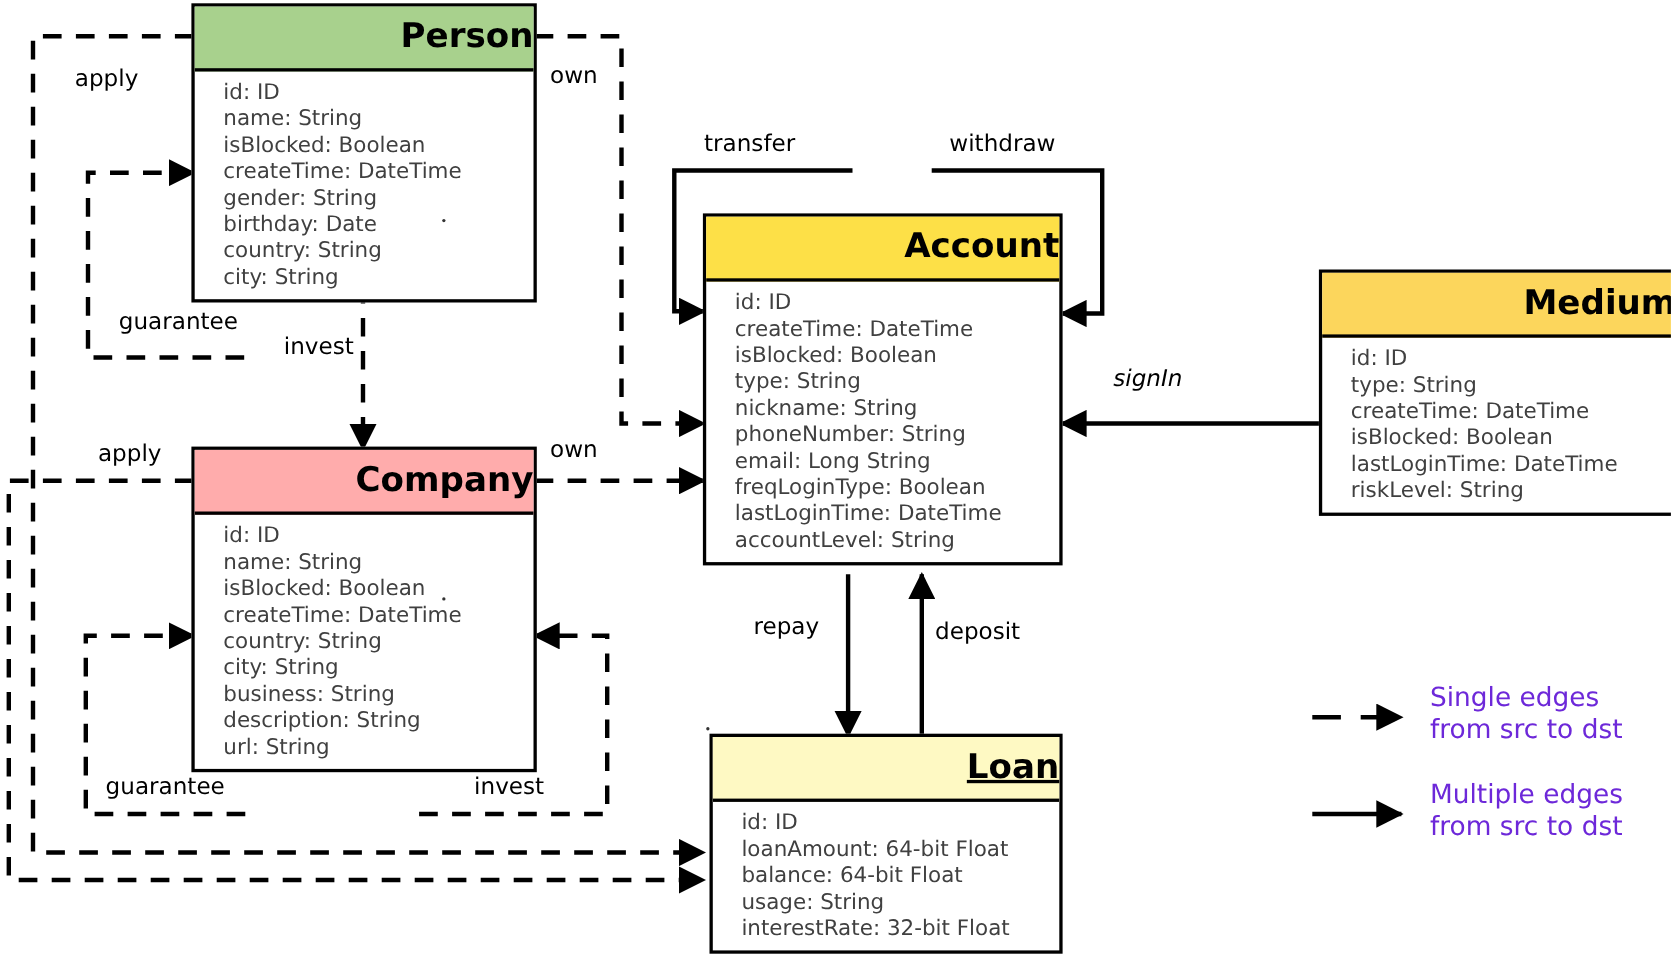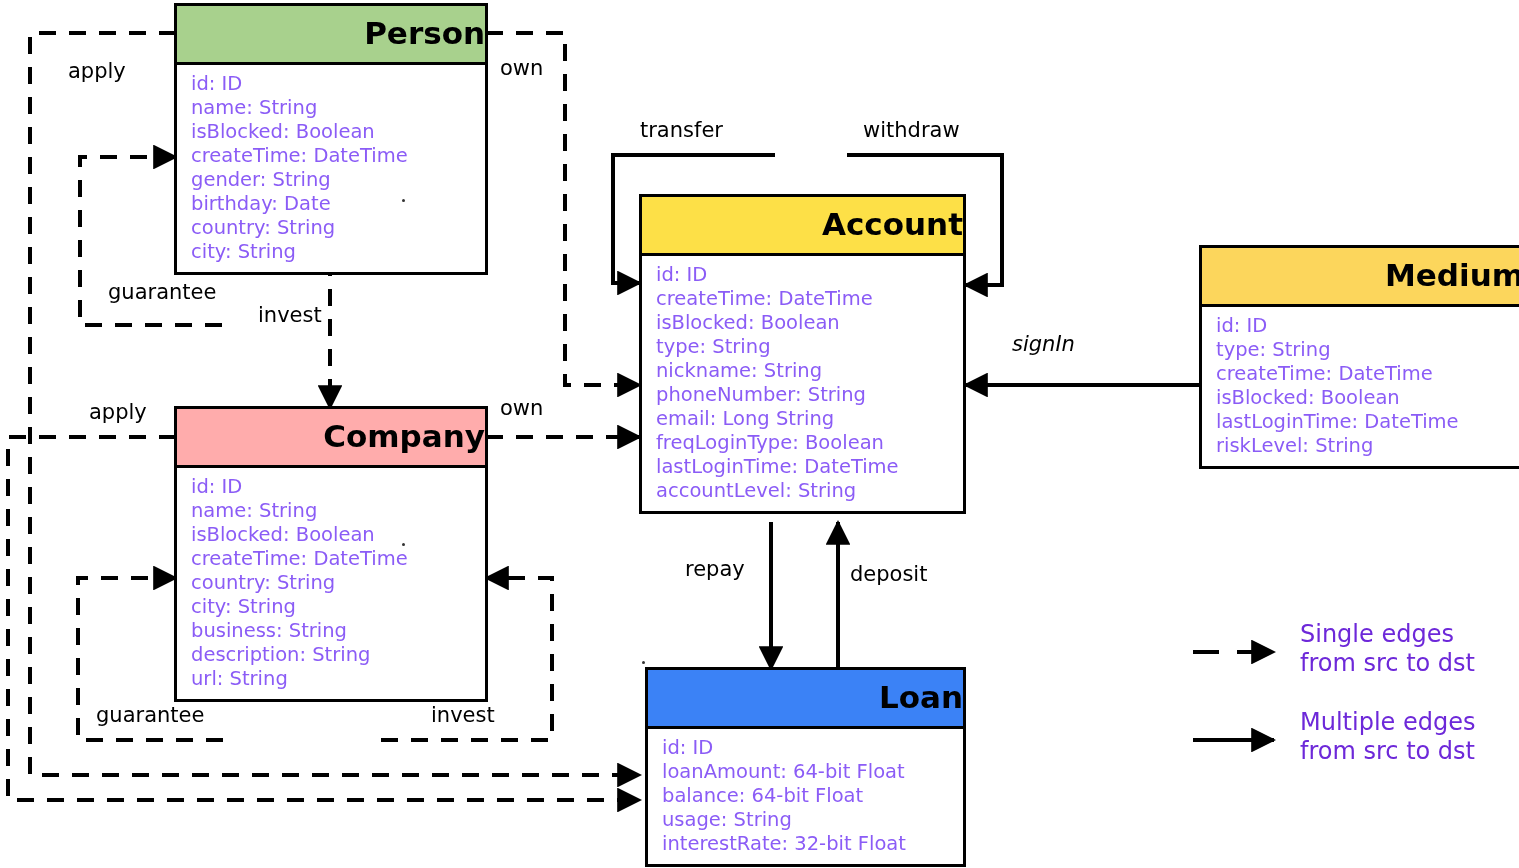--- a/index.html
+++ b/index.html
@@ -3,21 +3,21 @@
 <meta charset="utf-8">
 <style>
   html,body{margin:0;padding:0;background:#ffffff;}
   body{width:1519px;height:868px;overflow:hidden;font-family:"DejaVu Sans",sans-serif;}
   #stage{position:relative;width:1519px;height:868px;background:#fff;}
   svg#wires{position:absolute;left:0;top:0;width:1519px;height:868px;}
   .node{position:absolute;border:3px solid #000;background:#fff;box-sizing:border-box;}
   .node .hdr{border-bottom:3px solid #000;text-align:right;font-weight:bold;font-size:31px;
              line-height:1;padding:12px 0 13px 0;color:#000;letter-spacing:0px;}
   .node .body{padding:7px 12px 8px 14px;}
-  .node .attr{font-size:19.5px;line-height:24px;color:#8b5cf6;white-space:nowrap;}
+  .node .attr{font-size:19.5px;line-height:24px;color:#404040;white-space:nowrap;margin-left:12px;}
   .elabel{position:absolute;font-size:21px;color:#000;white-space:nowrap;}
   .leg-text{position:absolute;font-size:24px;line-height:29px;color:#6d28d9;white-space:nowrap;}
   .dot{position:absolute;width:3px;height:3px;background:#333;border-radius:50%;}
 </style>
 </head>
 <body>
 
 <div id="stage">
 
   <svg id="wires" viewBox="0 0 1519 868">
@@ -110,21 +110,21 @@
       <div class="attr">createTime: DateTime</div>
       <div class="attr">country: String</div>
       <div class="attr">city: String</div>
       <div class="attr">business: String</div>
       <div class="attr">description: String</div>
       <div class="attr">url: String</div>
     </div>
   </div>
 
   <div class="node" id="node-loan" style="left:645px;top:667px;width:321px;">
-    <div class="hdr" style="background: #3b82f6;">Loan</div>
+    <div class="hdr" style="background: #fef9c3; text-decoration: underline;">Loan</div>
     <div class="body">
       <div class="attr">id: ID</div>
       <div class="attr">loanAmount: 64-bit Float</div>
       <div class="attr">balance: 64-bit Float</div>
       <div class="attr">usage: String</div>
       <div class="attr">interestRate: 32-bit Float</div>
     </div>
   </div>
 
   <div class="elabel" style="left:68px;top:59px;">apply</div>

